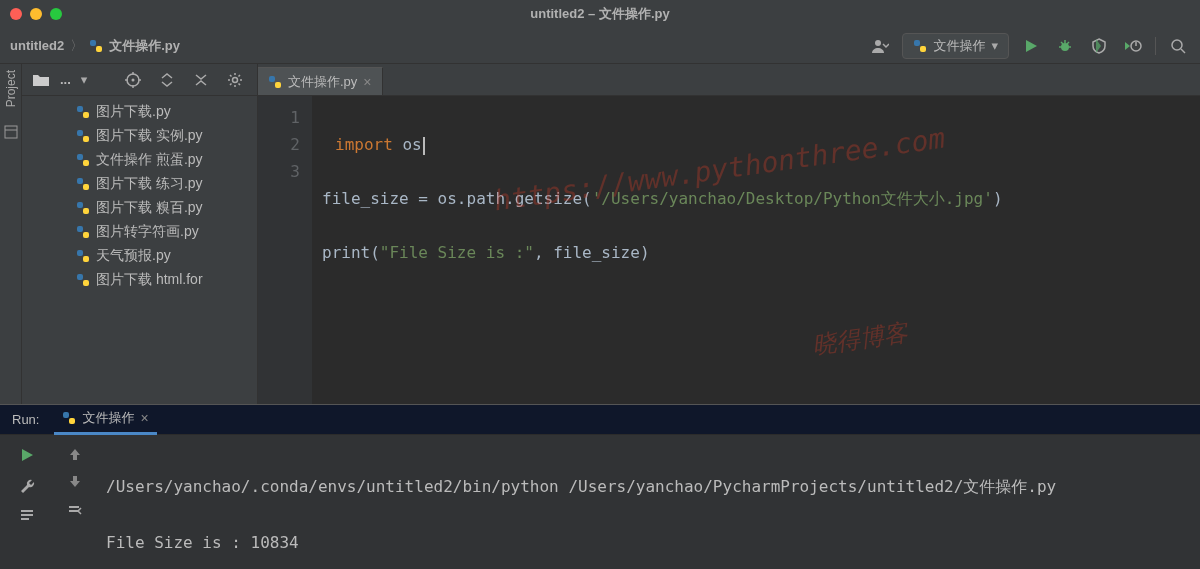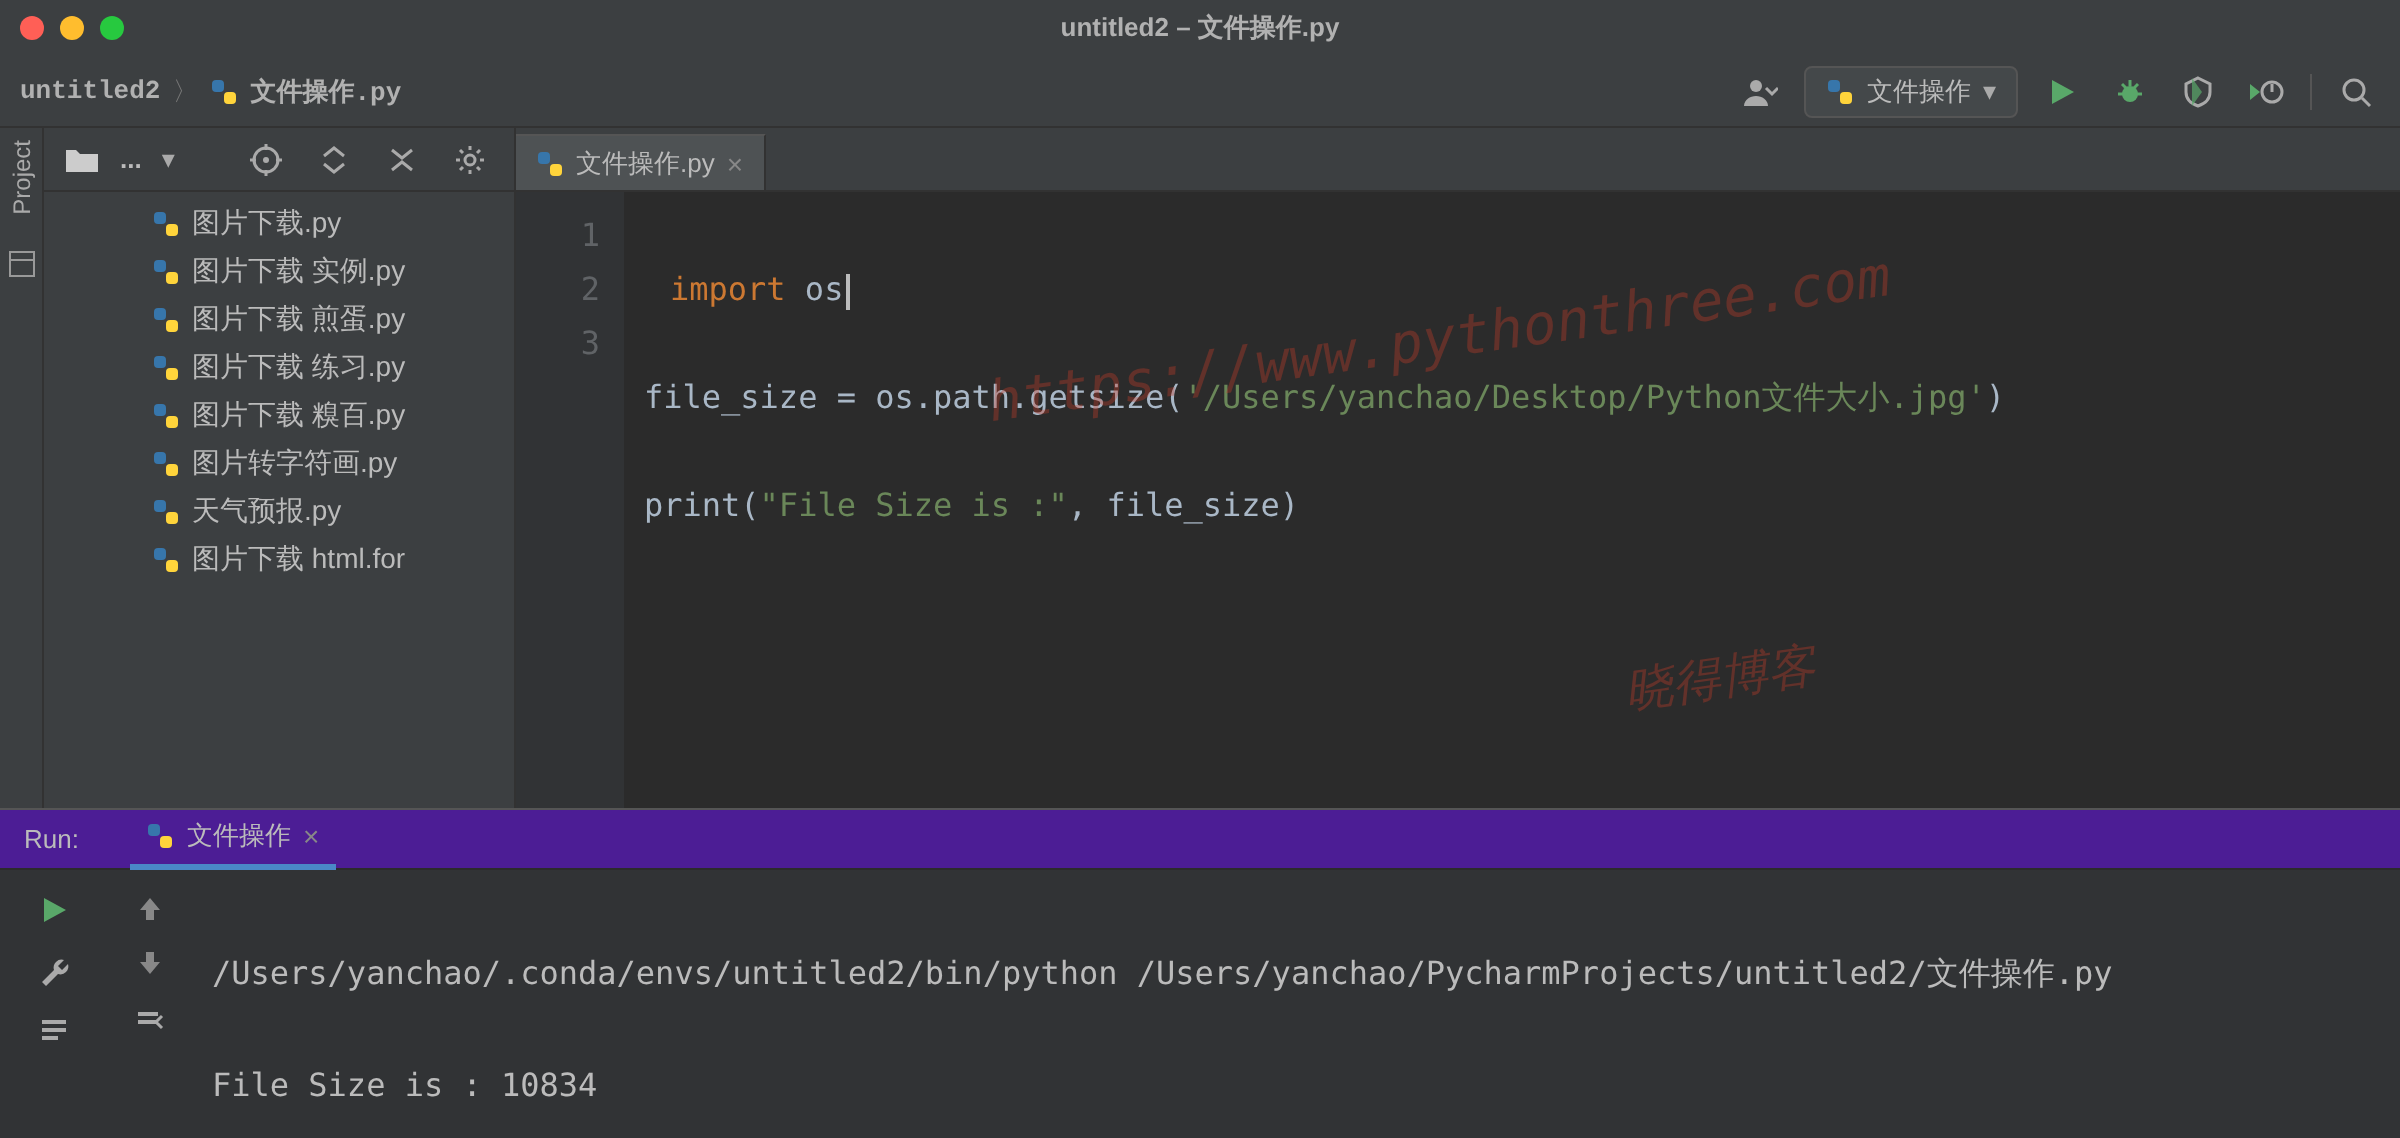--- a/index.html
+++ b/index.html
@@ -35,21 +35,21 @@
   text-align: right;
 }
 .navbar {
   height: 36px;
   background: #3c3f41;
   display: flex;
   align-items: center;
   padding: 0 10px;
   border-bottom: 1px solid #323232;
 }
-.breadcrumb { display: flex; align-items: center; gap: 6px; font-family: Liberation Mono, monospace; }
+.breadcrumb { display: flex; align-items: center; gap: 6px; }
 .breadcrumb-item { color: #b1b1b1; font-weight: 600; }
 .bc-sep { color: #777; }
 .py-icon {
   width: 14px; height: 14px;
   display: inline-flex; align-items: center; justify-content: center;
 }
 .nav-right { margin-left: auto; display: flex; align-items: center; gap: 10px; }
 .run-config {
   border: 1px solid #555;
   border-radius: 4px;
@@ -186,23 +186,23 @@
 .wm1 { top: 60px; left: 180px; transform: rotate(-8deg); }
 .wm2 { top: 230px; left: 500px; transform: rotate(-8deg); font-size: 24px; }
 .run-panel {
   border-top: 1px solid #555;
   background: #313335;
 }
 .run-header {
   height: 30px;
   display: flex;
   align-items: center;
-  gap: 26px;
+  gap: 15px;
   padding: 0 12px;
-  background: #4c1d95;
+  background: #0f172a;
   border-bottom: 1px solid #2b2b2b;
 }
 .run-label { color: #bbb; font-size: 13px; }
 .run-tab {
   display: flex;
   align-items: center;
   gap: 6px;
   padding: 3px 8px;
   border-bottom: 3px solid #4a88c7;
   height: 30px;
@@ -384,21 +384,21 @@
           </span>
           <span>图片下载 实例.py</span>
         </div>
       <div class="tree-item">
           <span class="py-icon">
             <svg width="14" height="14" viewBox="0 0 14 14">
               <rect x="1" y="1" width="6" height="6" rx="2" fill="#3776ab"></rect>
               <rect x="7" y="7" width="6" height="6" rx="2" fill="#ffd43b"></rect>
             </svg>
           </span>
-          <span>图片下载 煎蛋.py</span>
+          <span>文件操作 煎蛋.py</span>
         </div>
       <div class="tree-item">
           <span class="py-icon">
             <svg width="14" height="14" viewBox="0 0 14 14">
               <rect x="1" y="1" width="6" height="6" rx="2" fill="#3776ab"></rect>
               <rect x="7" y="7" width="6" height="6" rx="2" fill="#ffd43b"></rect>
             </svg>
           </span>
           <span>图片下载 练习.py</span>
         </div>

